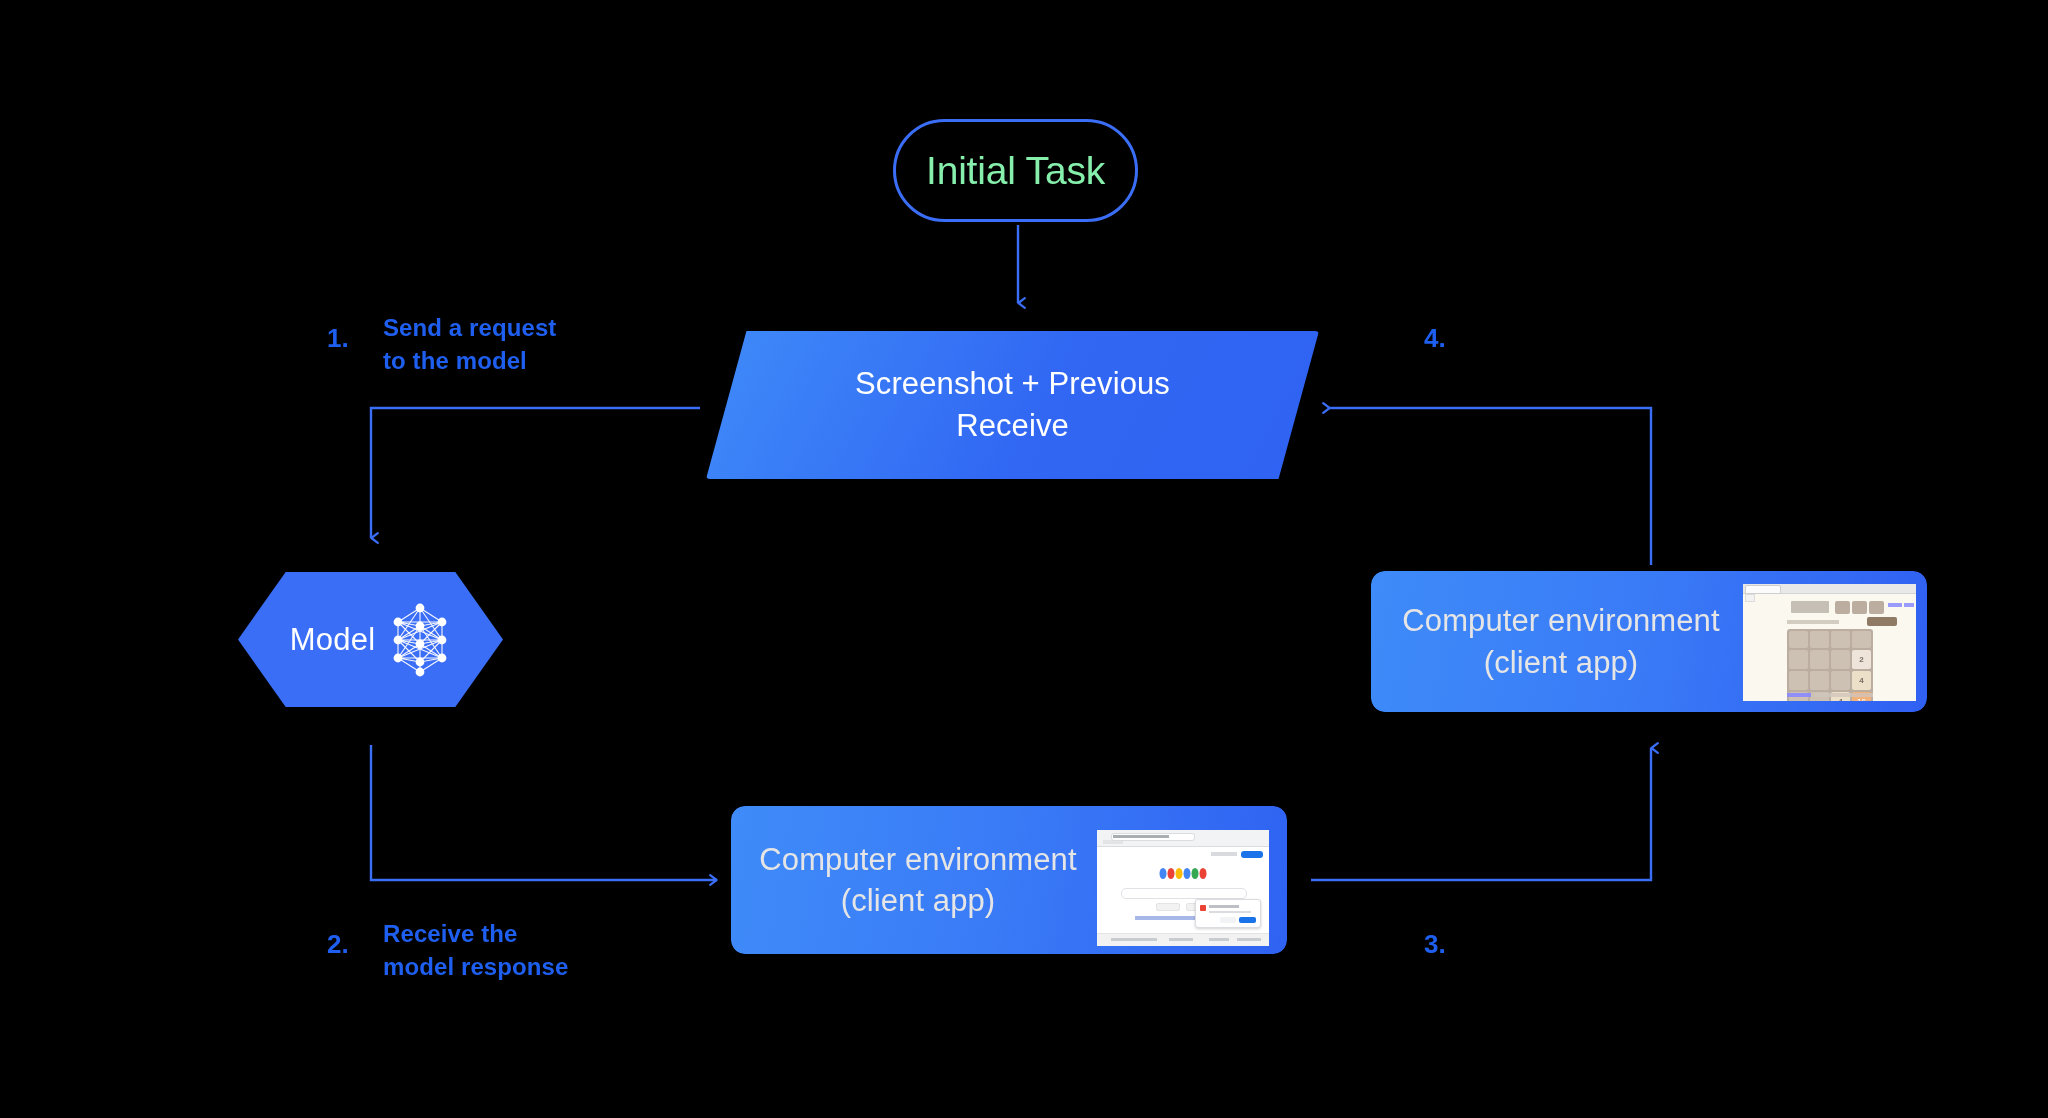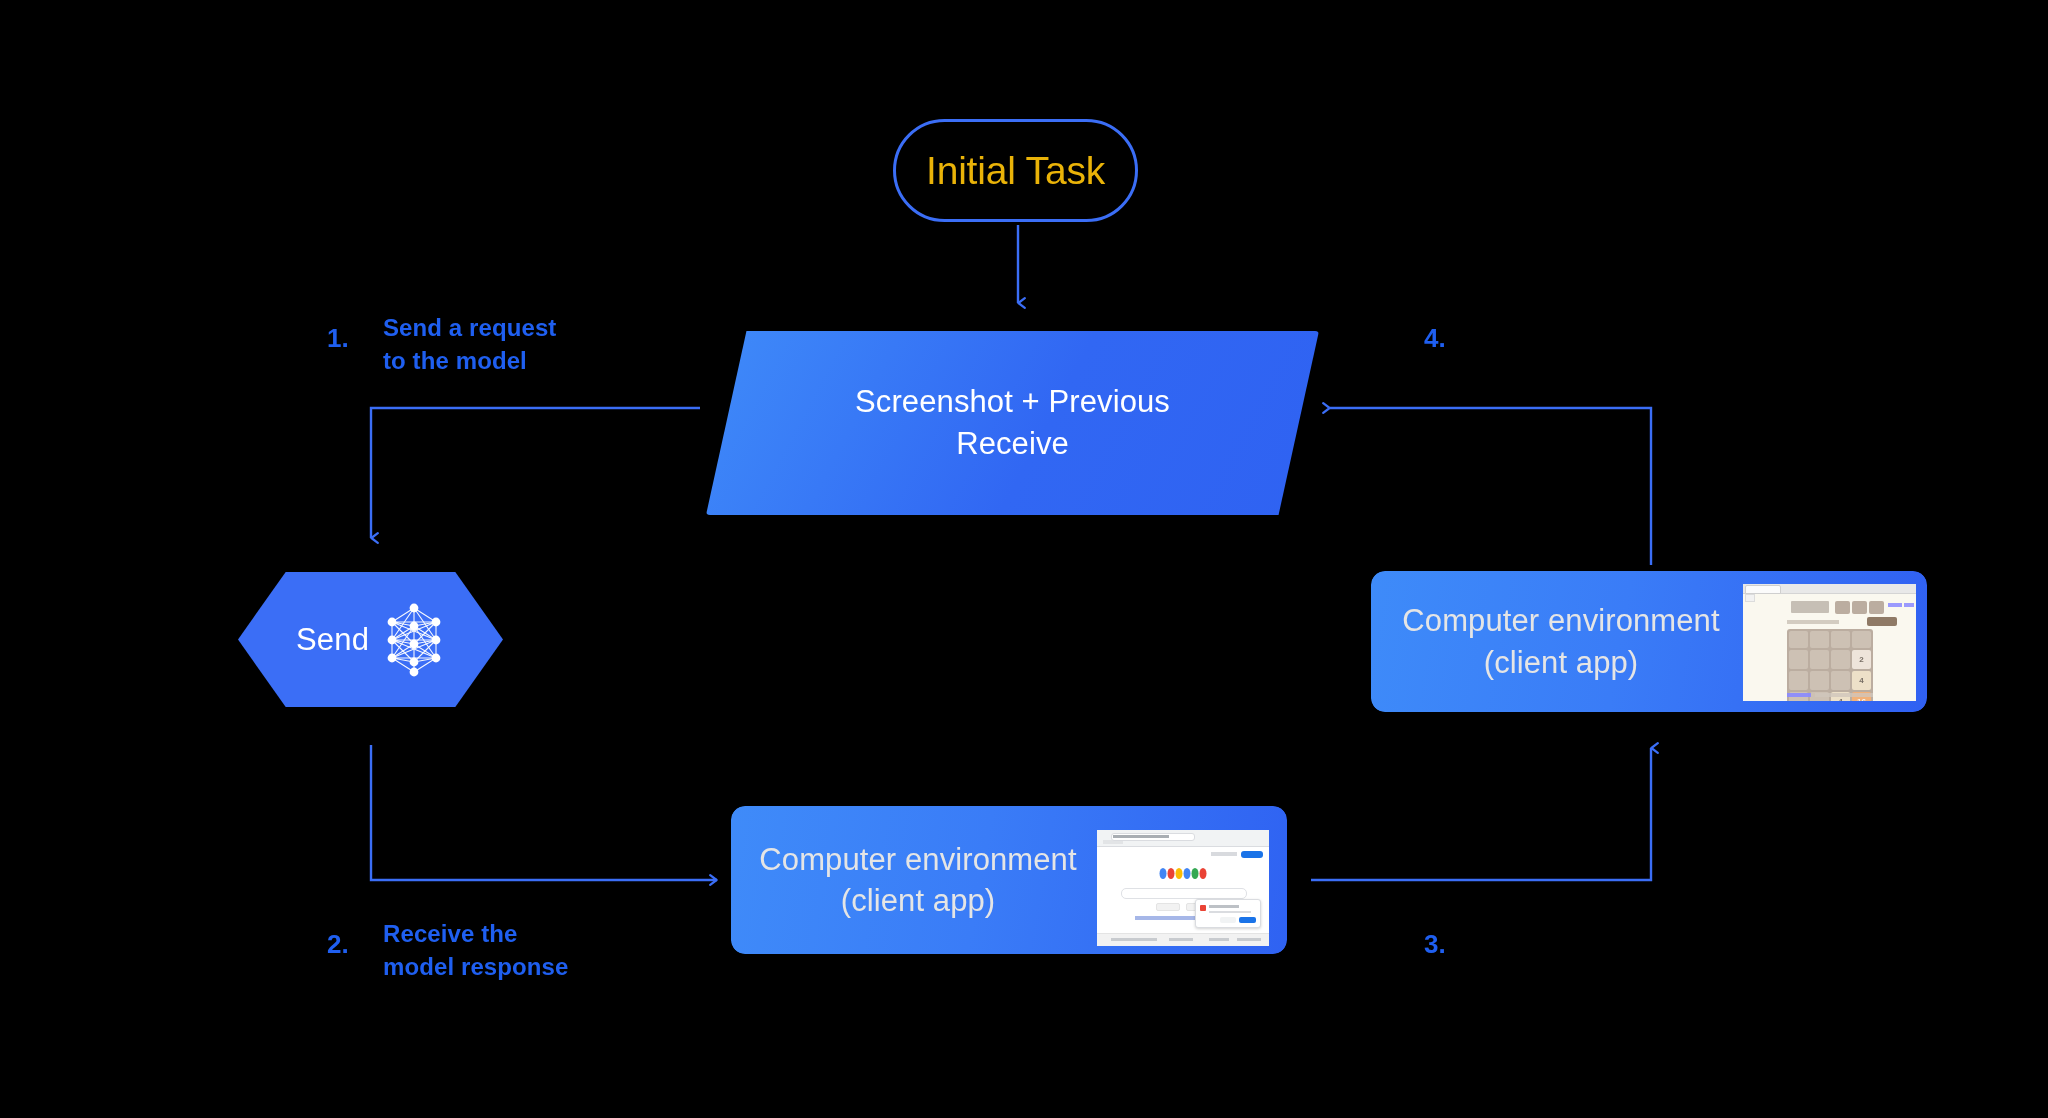--- a/index.html
+++ b/index.html
@@ -38,33 +38,33 @@
     top: 119px;
     width: 245px;
     height: 103px;
     border: 3px solid #3b6ef6;
     border-radius: 52px;
     display: flex;
     align-items: center;
     justify-content: center;
   }
   #initial-task .label {
-    color: #eab308;
+    color: #86efac;
     font-size: 39px;
     font-weight: 500;
     letter-spacing: -0.2px;
     white-space: nowrap;
   }
 
   
   #screenshot-context {
     left: 706px;
     top: 331px;
     width: 613px;
-    height: 184px;
+    height: 148px;
   }
   #screenshot-context .skew {
     position: absolute;
     inset: 0;
     background: linear-gradient(118deg, #3f8bf9 0%, #3167f3 55%, #2f62f2 100%);
     clip-path: polygon(6.6% 0%, 100% 0%, 93.4% 100%, 0% 100%);
     border-radius: 4px;
   }
   #screenshot-context .ptext {
     position: absolute;
@@ -373,21 +373,21 @@
     <div class="skew"></div>
     <div class="ptext">
       <span>Screenshot + Previous</span>
       <span>Receive</span>
     </div>
   </div>
 
   <div class="node" id="model-node">
     <div class="hex"></div>
     <div class="inner">
-      <span class="label">Send</span>
+      <span class="label">Model</span>
       <svg class="nn-icon" viewBox="0 0 62 76">
         <g stroke="#ffffff" stroke-width="1.1" fill="none" opacity="0.95">
           <path d="M31,6 L9,20 M31,6 L53,20 M31,6 L31,24 M31,6 L9,38 M31,6 L53,38"></path>
           <path d="M9,20 L31,24 M9,20 L53,20 M9,20 L9,38 M9,20 L31,42 M9,20 L53,38"></path>
           <path d="M53,20 L31,24 M53,20 L9,38 M53,20 L53,38 M53,20 L31,42"></path>
           <path d="M31,24 L9,38 M31,24 L53,38 M31,24 L31,42 M31,24 L9,56 M31,24 L53,56"></path>
           <path d="M9,38 L31,42 M9,38 L53,38 M9,38 L9,56 M9,38 L31,60 M9,38 L53,56"></path>
           <path d="M53,38 L31,42 M53,38 L53,56 M53,38 L9,56 M53,38 L31,60"></path>
           <path d="M31,42 L9,56 M31,42 L53,56 M31,42 L31,60"></path>
           <path d="M9,56 L31,60 M9,56 L53,56 M9,56 L31,70"></path>

